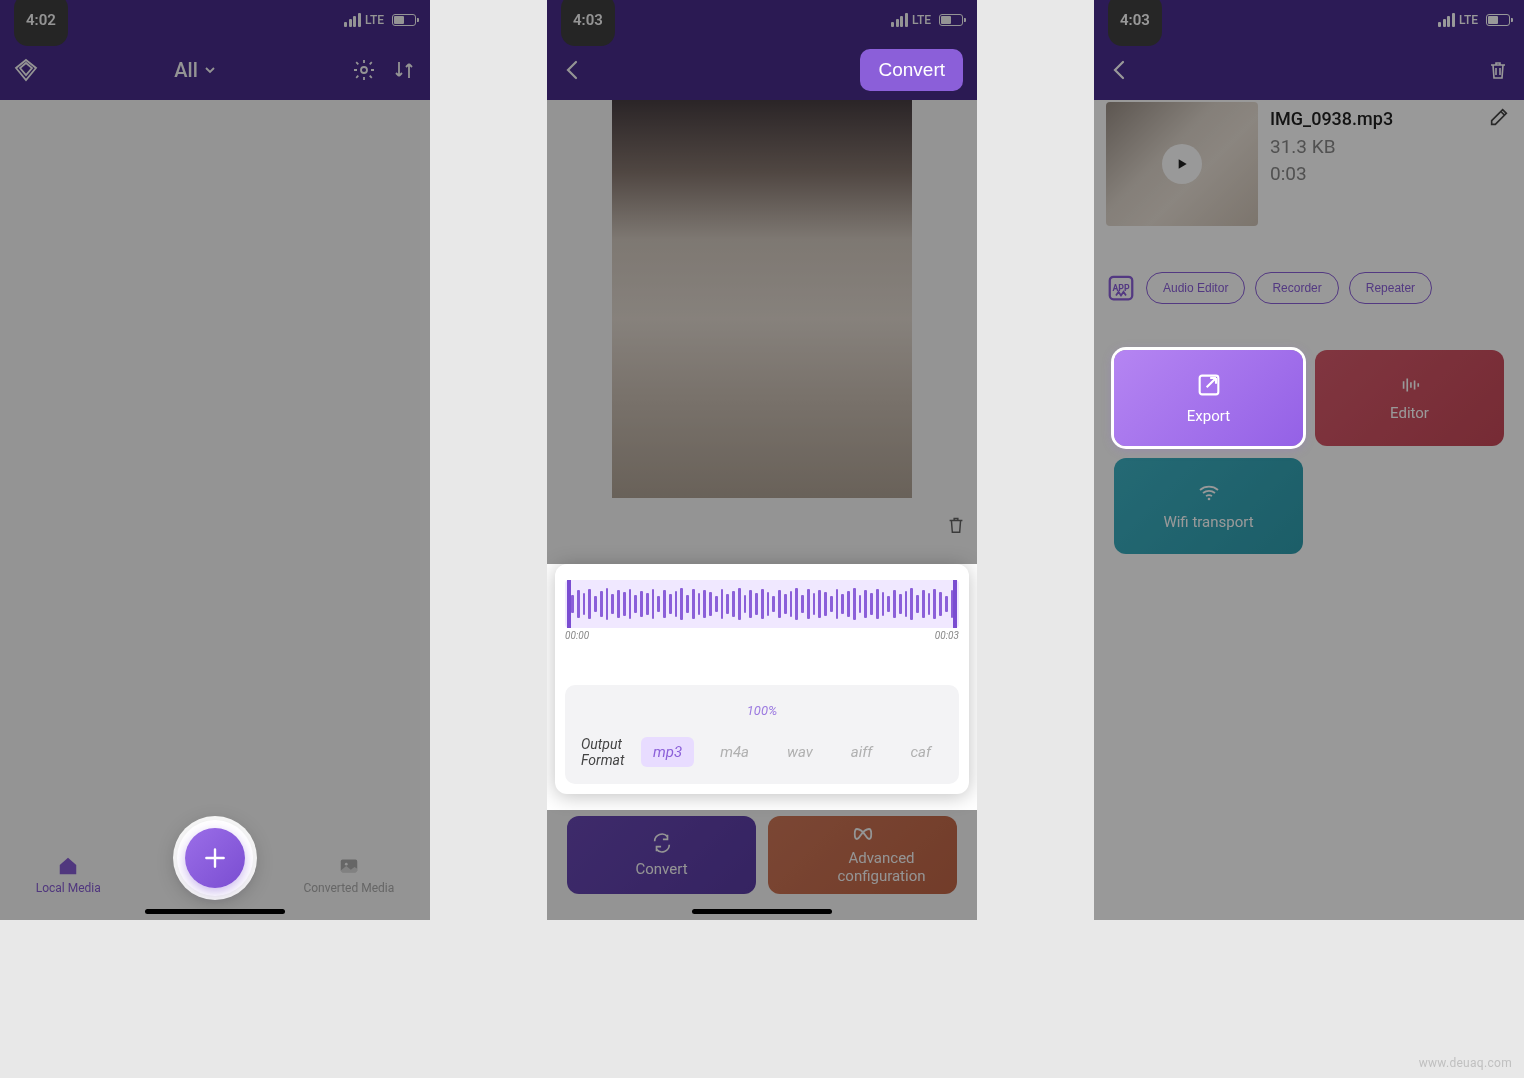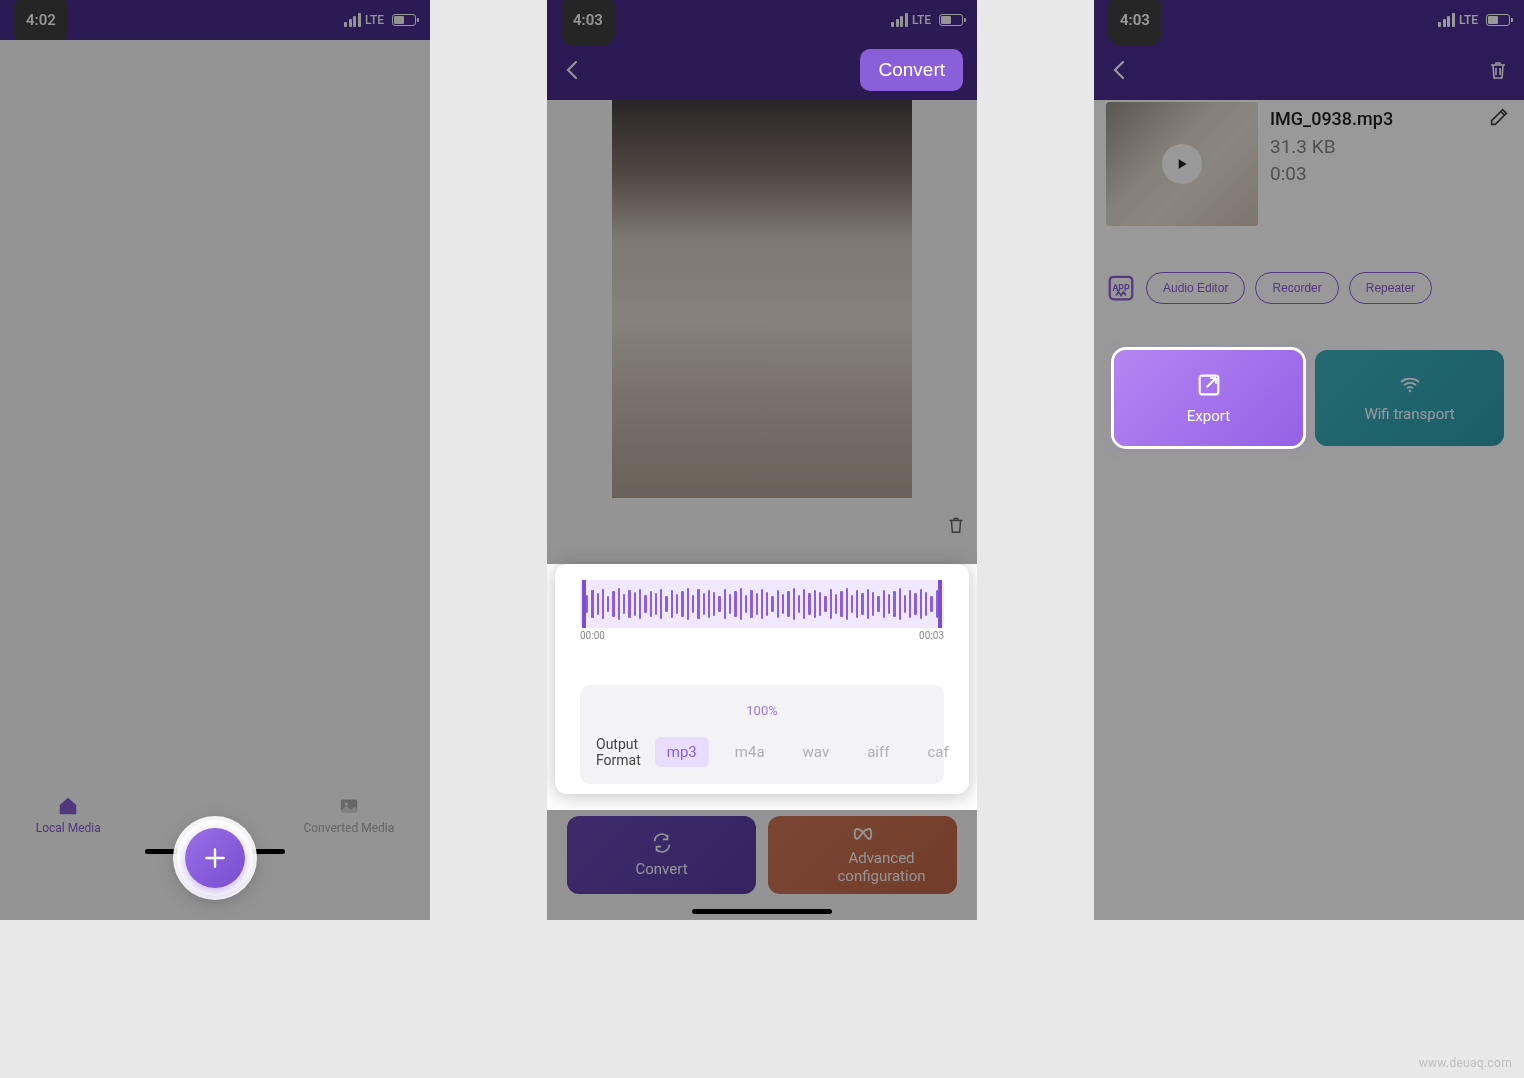--- a/index.html
+++ b/index.html
@@ -205,23 +205,24 @@
     bottom:-42px;
     right:10px;
   }
   .sheet {
     position:absolute;
     top:564px;
     left:8px;
     right:8px;
     background:#fff;
     border-radius:12px;
-    padding:16px 25px 10px;
+    padding:16px 10px 10px;
     z-index:10;
     box-shadow:0 2px 20px rgba(0,0,0,0.25);
+    font-style:italic;
   }
   .waveform {
     height:48px;
     background:#f0e8ff;
     border-radius:4px;
     display:flex;
     align-items:center;
     gap:3px;
     padding:4px 6px;
     position:relative;
@@ -453,20 +454,40 @@
       <div class="sig-bars">
           <span></span>
           <span></span>
           <span></span>
           <span></span>
         </div>
       <span>LTE</span>
       <div class="battery-icon">
           <div class="fill"></div>
         </div>
+    </div>
+  </div>
+  <div class="header">
+    <svg class="icon20" viewBox="0 0 24 24">
+        <path d="M12 2 L22 10 L12 22 L2 10 Z M6 10 L12 17 L18 10 L12 5 Z" fill="none" stroke="#fff" stroke-width="1.8"></path>
+      </svg>
+    <div class="center">
+      <span>All</span>
+      <svg width="12" height="12" viewBox="0 0 12 12">
+          <path d="M2 4 L6 8 L10 4" fill="none" stroke="#fff" stroke-width="1.8"></path>
+        </svg>
+    </div>
+    <div class="right-icons">
+      <svg class="icon20" viewBox="0 0 24 24">
+          <circle cx="12" cy="12" r="3" fill="none" stroke="#fff" stroke-width="1.8"></circle>
+          <path d="M12 2v3M12 19v3M4.2 4.2l2.1 2.1M17.7 17.7l2.1 2.1M2 12h3M19 12h3M4.2 19.8l2.1-2.1M17.7 6.3l2.1-2.1" stroke="#fff" stroke-width="1.8"></path>
+        </svg>
+      <svg class="icon20" viewBox="0 0 24 24">
+          <path d="M7 4v14M7 18l-3-3M7 18l3-3 M17 20V6M17 6l-3 3M17 6l3 3" fill="none" stroke="#fff" stroke-width="1.8"></path>
+        </svg>
     </div>
   </div>
   <div class="screen1-body">
     <div class="bottom-tabs">
       <div class="tab">
         <svg width="24" height="22" viewBox="0 0 24 24">
             <path d="M3 11 L12 3 L21 11 V21 H3 Z" fill="#8b5fd9"></path>
           </svg>
         <span>Local Media</span>
       </div>
@@ -697,20 +718,26 @@
     </div>
 
     <div class="grid2">
       <div class="card export">
         <svg width="28" height="28" viewBox="0 0 24 24">
             <rect x="4" y="4" width="16" height="16" rx="2" fill="none" stroke="#fff" stroke-width="1.8"></rect>
             <path d="M10 14 L18 6 M18 6h-5M18 6v5" fill="none" stroke="#fff" stroke-width="1.8"></path>
           </svg>
         <span>Export</span>
       </div>
+      <div class="card editor">
+        <svg width="26" height="22" viewBox="0 0 24 24">
+            <path d="M5 8v8M9 5v14M13 9v6M17 7v10M21 10v4" stroke="#fff" stroke-width="1.8"></path>
+          </svg>
+        <span>Editor</span>
+      </div>
       <div class="card wifi">
         <svg width="28" height="24" viewBox="0 0 24 24">
             <path d="M3 9a14 14 0 0 1 18 0M6 12a10 10 0 0 1 12 0M9 15a6 6 0 0 1 6 0" fill="none" stroke="#fff" stroke-width="1.8"></path>
             <circle cx="12" cy="18" r="1.3" fill="#fff"></circle>
           </svg>
         <span>Wifi transport</span>
       </div>
     </div>
   </div>
 </div>

